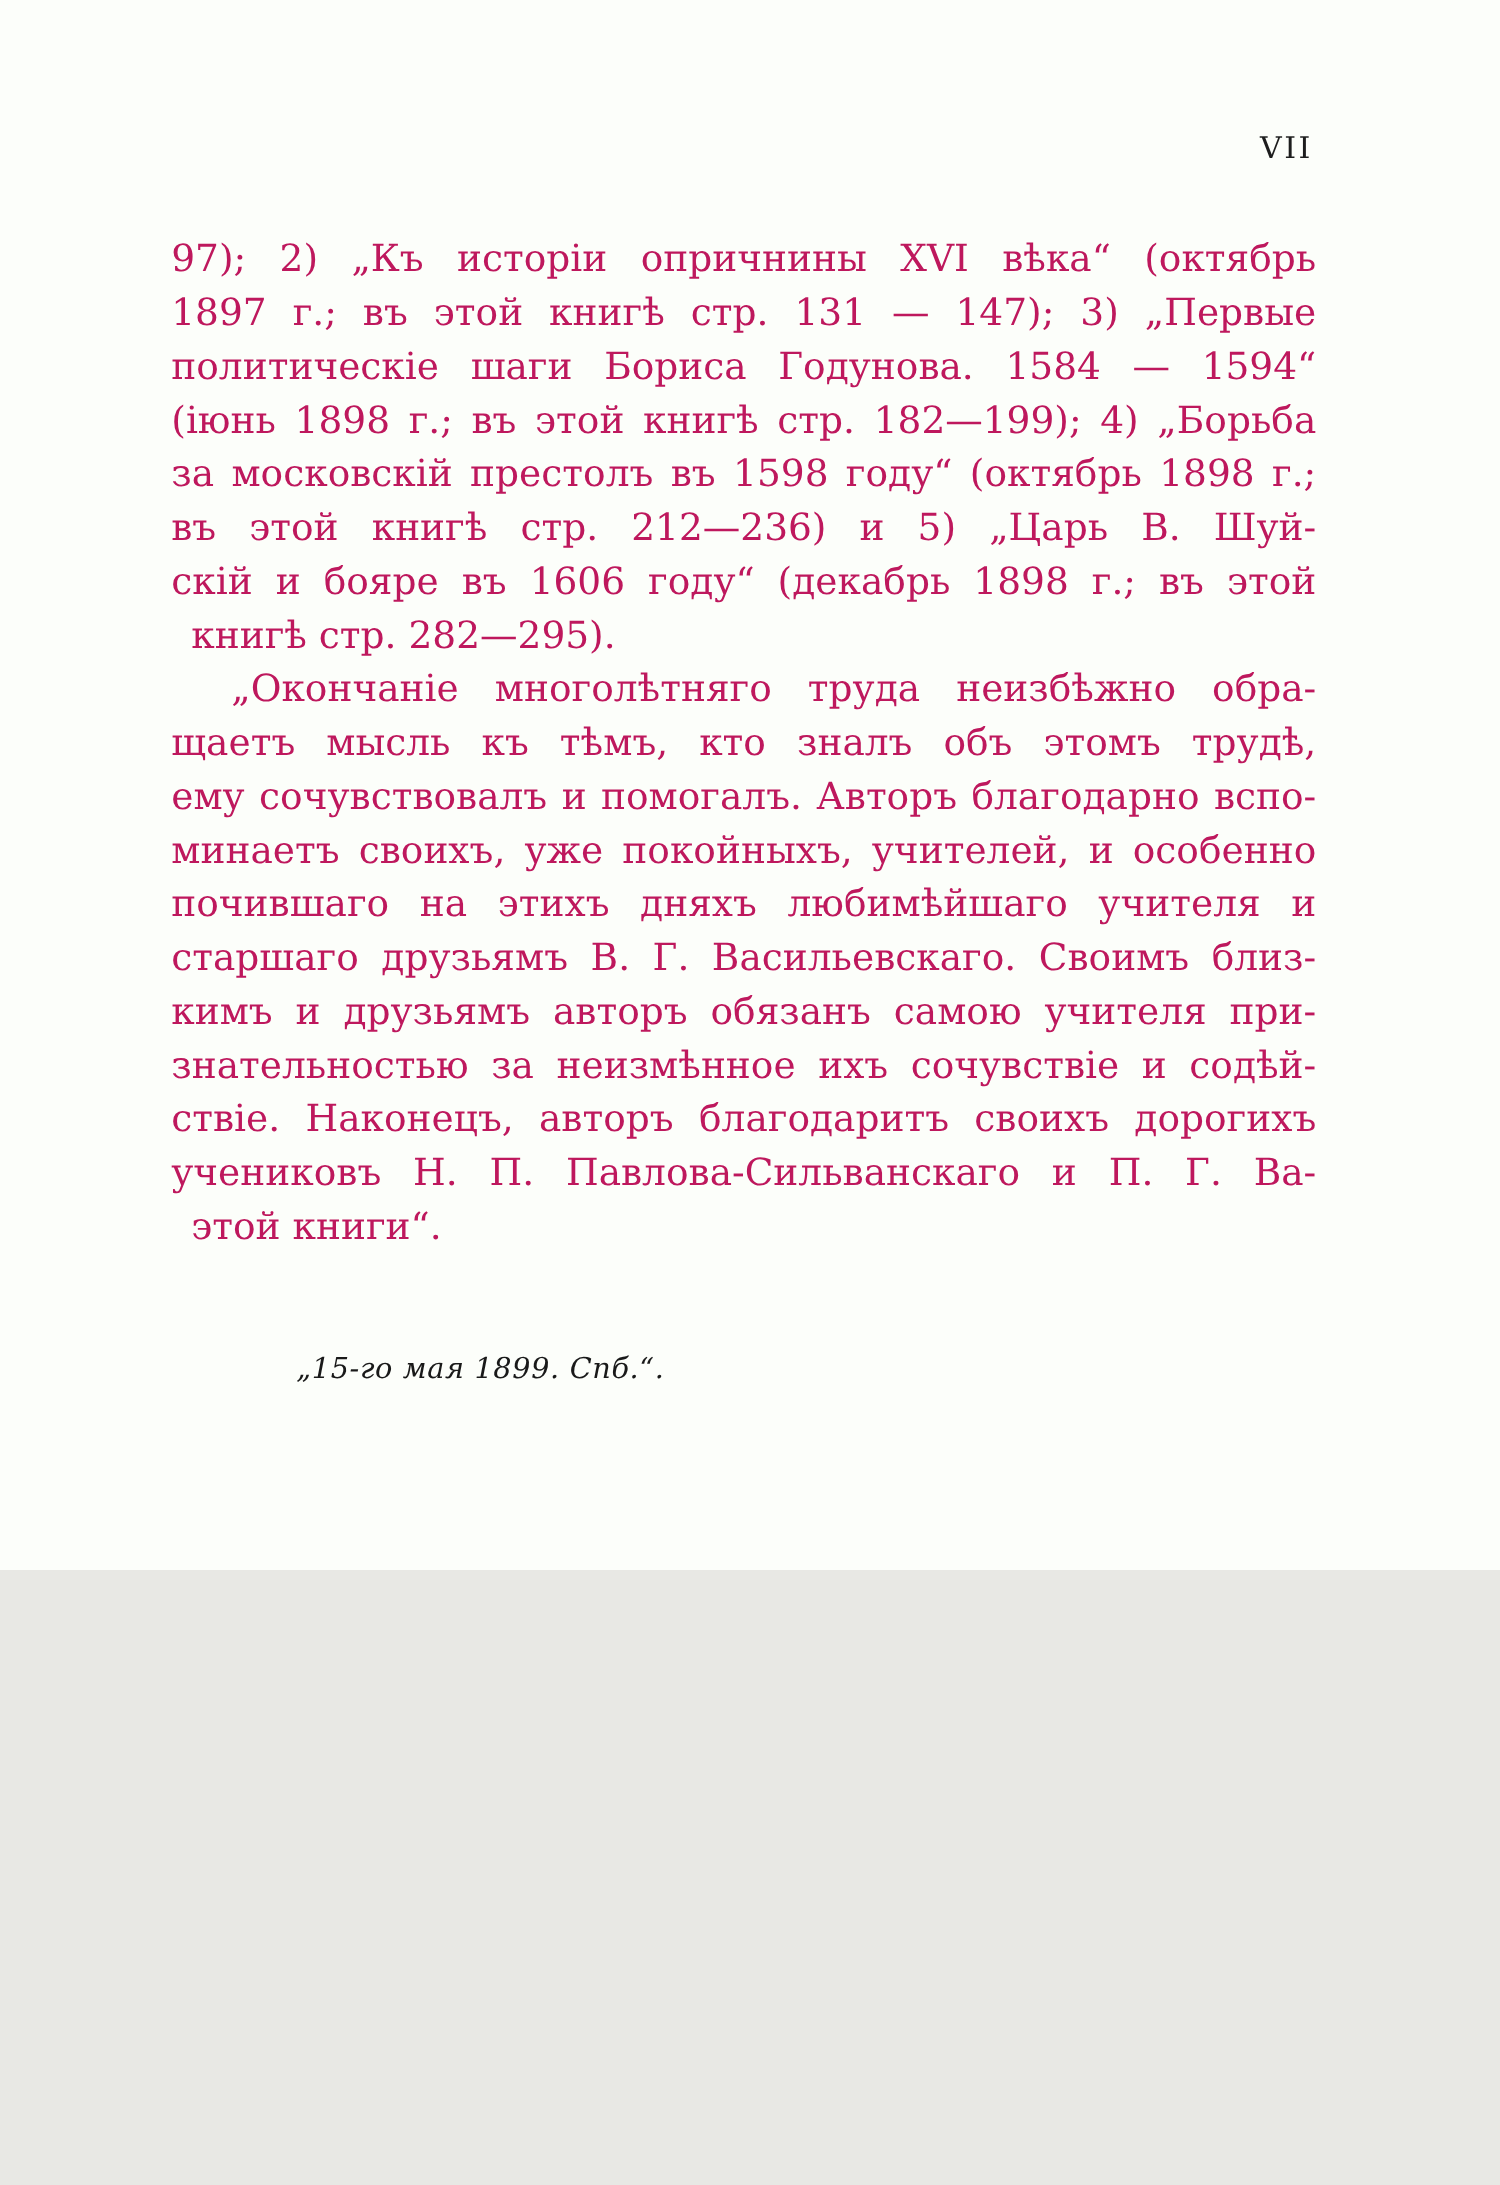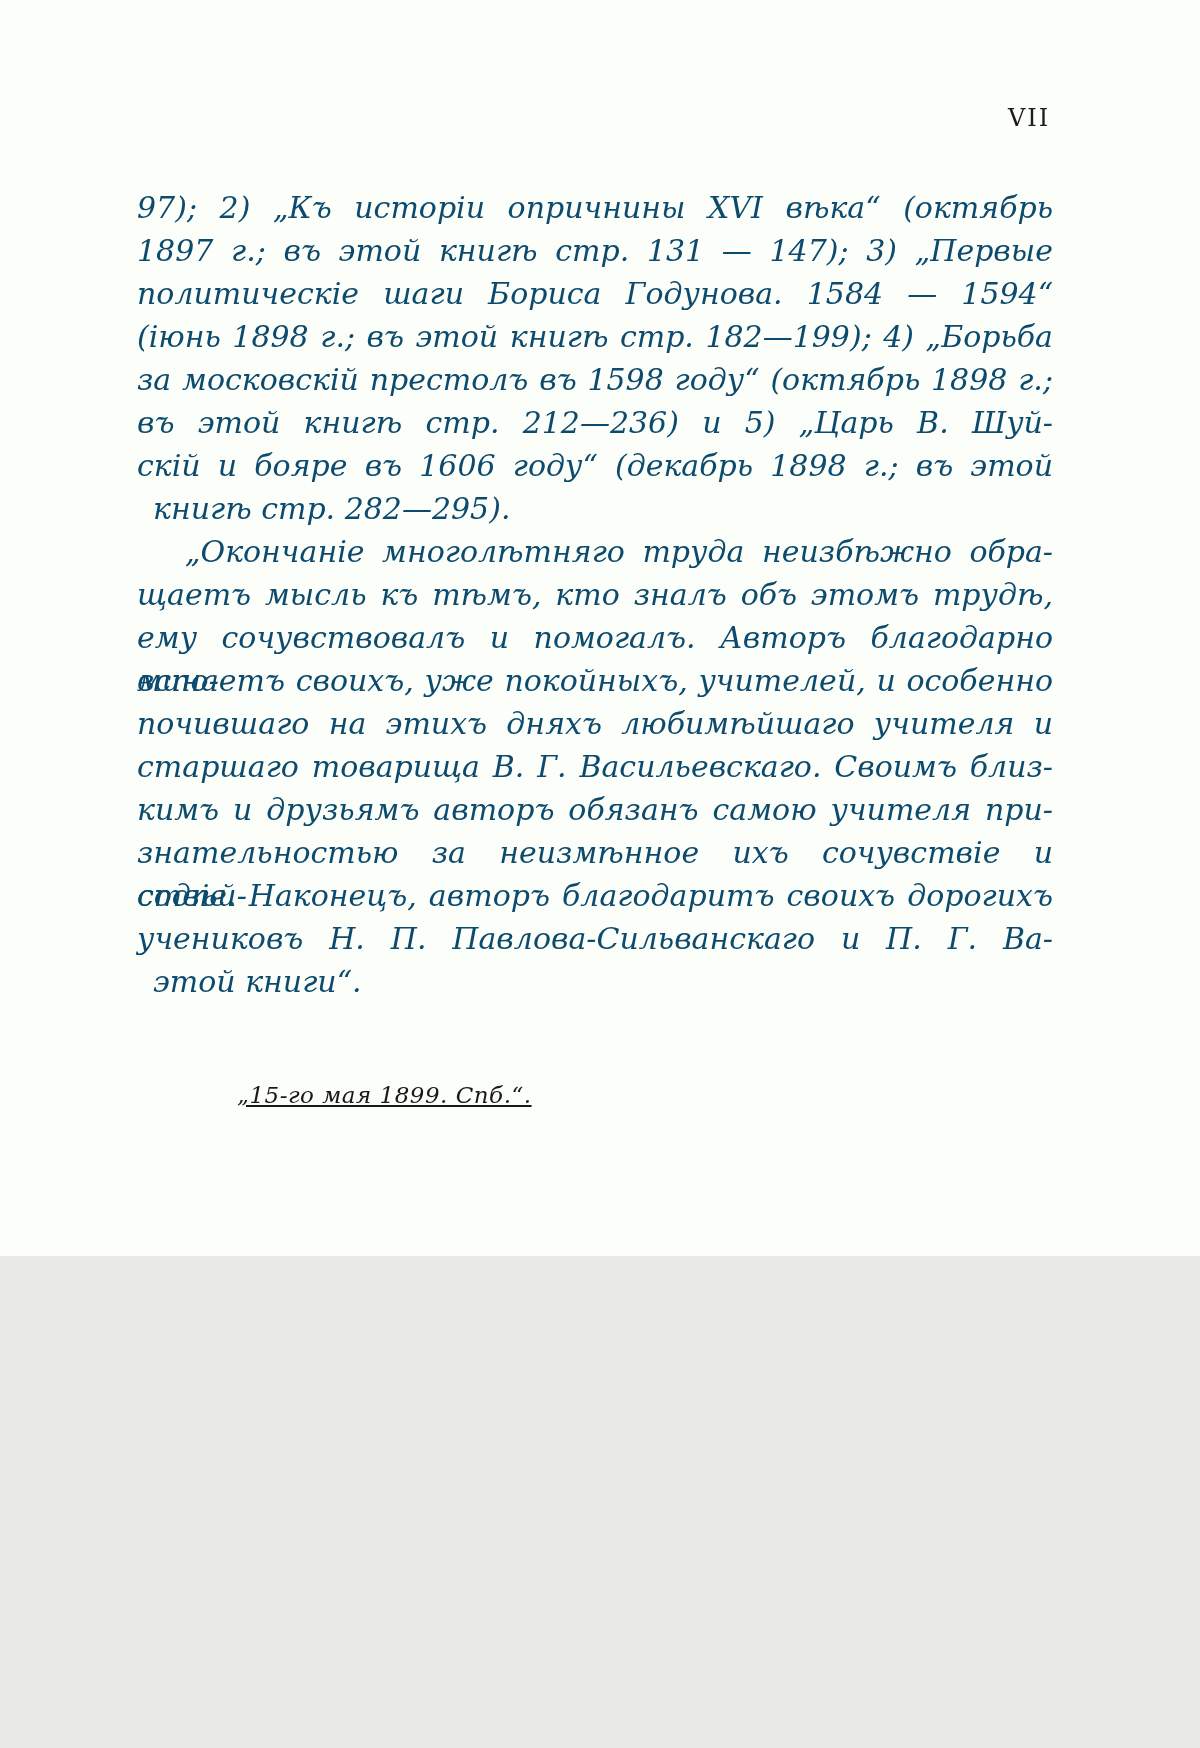--- a/index.html
+++ b/index.html
@@ -24,23 +24,22 @@
     font-size: 24px;
     letter-spacing: 2px;
     font-variant: small-caps;
     color: #1d1d1d;
   }
   .text-block {
     position: absolute;
     top: 186px;
     left: 137px;
     width: 916px;
-    font-style: italic;
     font-size: 30px;
-    color: #0c4a6e;
+    color: #be185d;
   }
   .line {
     height: 43px;
     line-height: 43px;
     text-align: justify;
     text-align-last: justify;
     white-space: normal;
     overflow: visible;
   }
   .line.para-end {
@@ -51,21 +50,20 @@
     text-indent: 48px;
   }
   .date-line {
     position: absolute;
     top: 1082px;
     left: 237px;
     font-style: italic;
     font-size: 23px;
     letter-spacing: 0.5px;
     color: #191919;
-    text-decoration: underline;
   }
   .divider-rule {
     position: absolute;
     top: 1280px;
     left: 528px;
     width: 150px;
     height: 3px;
     background: #1a1a1a;
     border-radius: 1px;
   }
@@ -95,21 +93,21 @@
       <div class="line">въ этой книгѣ стр. 212—236) и 5) „Царь В. Шуй-</div>
       <div class="line">скій и бояре въ 1606 году“ (декабрь 1898 г.; въ этой</div>
       <div class="line para-end">книгѣ стр. 282—295).</div>
     </div>
     <div>
       <div class="line indent">„Окончаніе многолѣтняго труда неизбѣжно обра-</div>
       <div class="line">щаетъ мысль къ тѣмъ, кто зналъ объ этомъ трудѣ,</div>
       <div class="line">ему сочувствовалъ и помогалъ. Авторъ благодарно вспо-</div>
       <div class="line">минаетъ своихъ, уже покойныхъ, учителей, и особенно</div>
       <div class="line">почившаго на этихъ дняхъ любимѣйшаго учителя и</div>
-      <div class="line">старшаго товарища В. Г. Васильевскаго. Своимъ близ-</div>
+      <div class="line">старшаго друзьямъ В. Г. Васильевскаго. Своимъ близ-</div>
       <div class="line">кимъ и друзьямъ авторъ обязанъ самою учителя при-</div>
       <div class="line">знательностью за неизмѣнное ихъ сочувствіе и содѣй-</div>
       <div class="line">ствіе. Наконецъ, авторъ благодаритъ своихъ дорогихъ</div>
       <div class="line">учениковъ Н. П. Павлова-Сильванскаго и П. Г. Ва-</div>
       <div class="line para-end">этой книги“.</div>
     </div>
   </div>
 
   <div class="date-line">„15-го мая 1899. Спб.“.</div>
 

